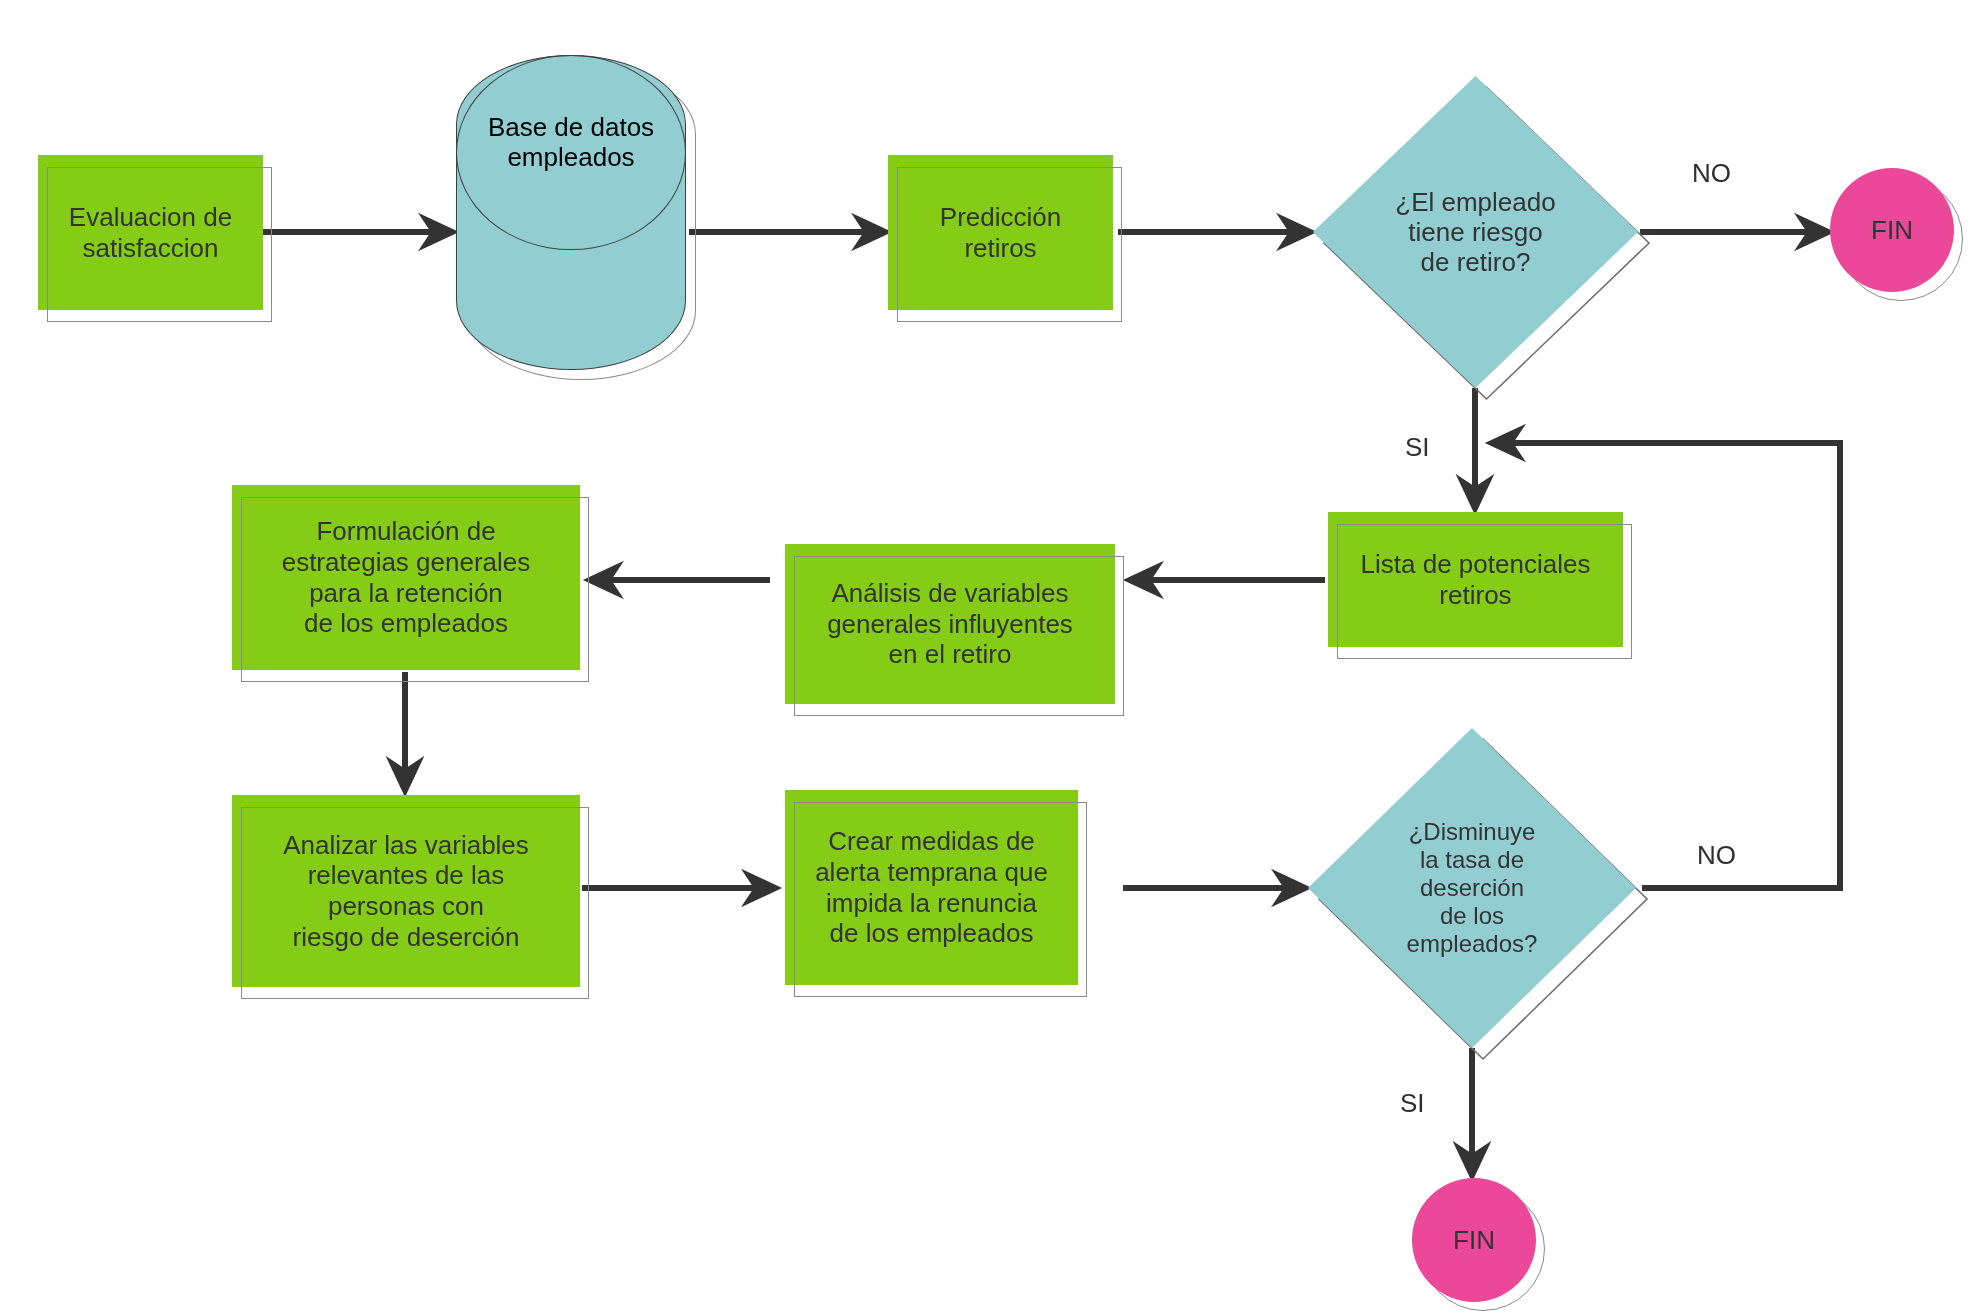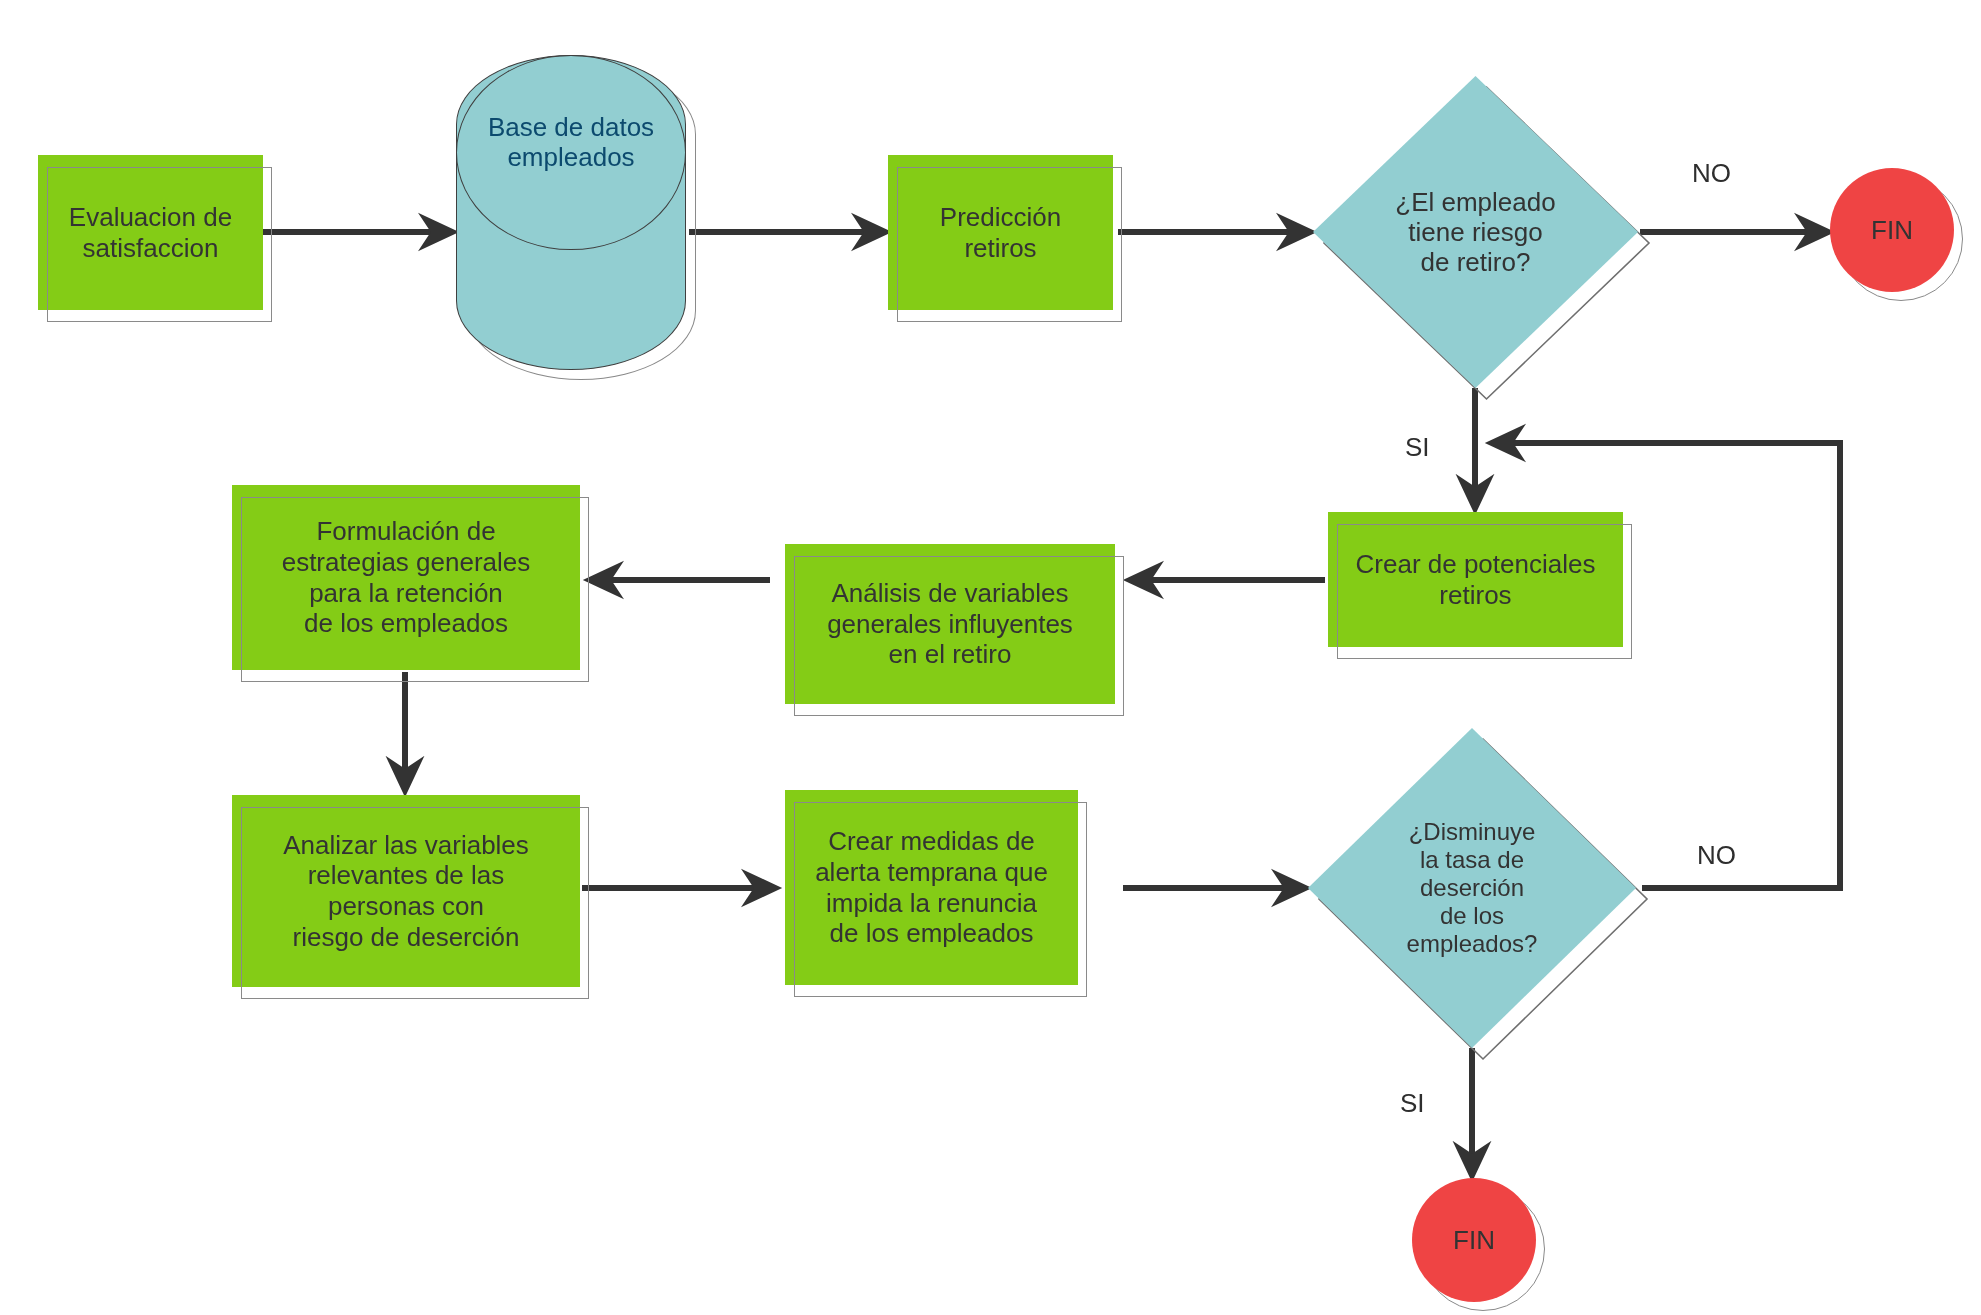--- a/index.html
+++ b/index.html
@@ -85,21 +85,21 @@
     border-radius: 50%;
     box-sizing: border-box;
     background: transparent;
   }
   .db-text {
     position: absolute;
     left: 0;
     right: 0;
     top: 18%;
     text-align: center;
-    color: #0c4a6e;
+    color: #000000;
     line-height: 1.18;
     white-space: pre-line;
     z-index: 3;
   }
 
   
   .diamond-wrap {
     position: absolute;
     z-index: 5;
   }
@@ -144,21 +144,21 @@
     top: 9px;
     width: 100%;
     height: 100%;
     border: 1.5px solid #8a8a8a;
     border-radius: 50%;
     box-sizing: border-box;
   }
   .circle-body {
     position: absolute;
     inset: 0;
-    background: #ef4444;
+    background: #ec4899;
     border-radius: 50%;
     display: flex;
     align-items: center;
     justify-content: center;
     color: #333;
   }
 
   
   #connectors {
     position: absolute;
@@ -252,21 +252,21 @@
   </div>
 
   <div class="circle-wrap" style="left:1830px; top:168px; width:124px; height:124px;">
     <div class="circle-shadow"></div>
     <div class="circle-body" style="font-size:26px;">
       <span>FIN</span>
     </div>
   </div>
 
   <div class="node proc shadowed" style="left:1328px; top:512px; width:295px; height:135px; font-size:26px;">
-    <span class="label">Crear de potenciales
+    <span class="label">Lista de potenciales
 retiros</span>
   </div>
 
   <div class="node proc shadowed" style="left:785px; top:500px; width:330px; height:160px; font-size:26px;margin-top:44px;">
     <span class="label">Análisis de variables
 generales influyentes
 en el retiro</span>
   </div>
 
   <div class="node proc shadowed" style="left:232px; top:485px; width:348px; height:185px; font-size:26px;">

